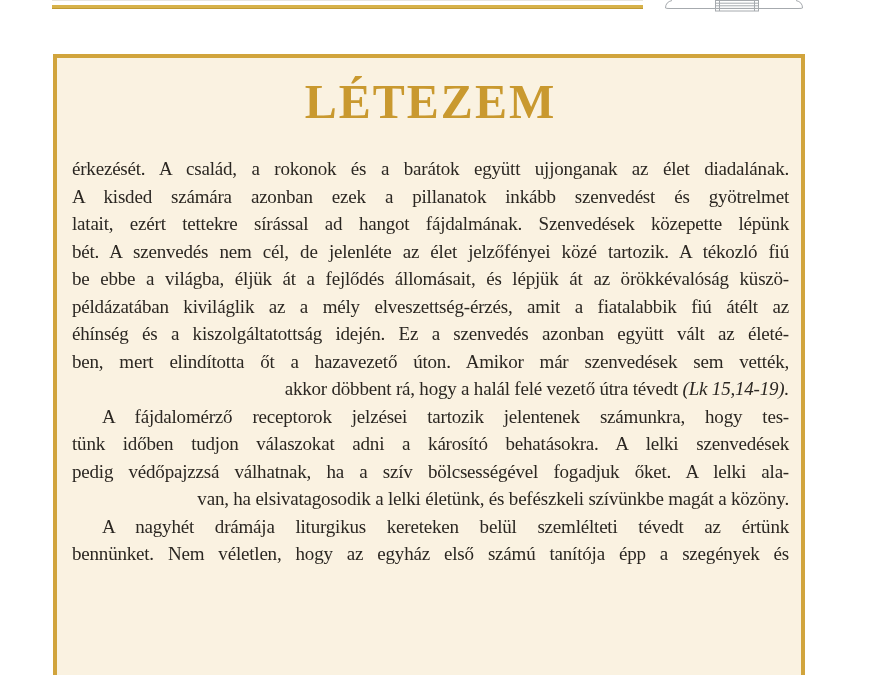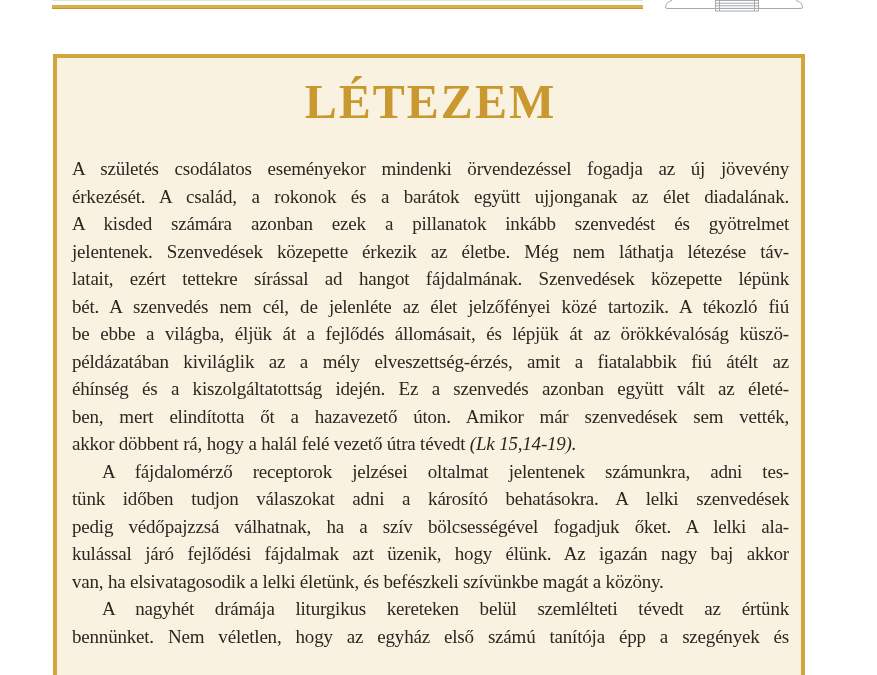--- a/index.html
+++ b/index.html
@@ -40,21 +40,21 @@
     color:#c9992f;
   }
   .body-text{
     margin-top:29px;
     font-size:19px;
     line-height:27.5px;
     letter-spacing:-0.2px;
     color:#2b2722;
   }
   .line{
-    text-align:left;
+    text-align:right;
     white-space:normal;
   }
   .line.just{
     text-align:justify;
     text-align-last:justify;
   }
   .line.indent{
     text-indent:30px;
   }
   .cite{
@@ -77,34 +77,31 @@
     <line x1="61.5" y1="0.5" x2="61.5" y2="11"></line>
     <line x1="96.5" y1="0.5" x2="96.5" y2="11"></line>
     <line x1="57.5" y1="3.2" x2="100.5" y2="3.2"></line>
     <line x1="57.5" y1="5.8" x2="100.5" y2="5.8"></line>
     <line x1="57.5" y1="8.4" x2="100.5" y2="8.4"></line>
   </svg>
 
   <div class="frame" style="border-color: rgb(209, 164, 60); background: rgb(250, 242, 225);">
     <h1 class="title" style="color: rgb(201, 153, 47);">LÉTEZEM</h1>
     <div class="body-text" style="color: rgb(43, 39, 34);">
-        <div class="line just"><span>A születés csodálatos eseményekor mindenki örvendezéssel fogadja az új jövevény</span></div>
         <div class="line just"><span>érkezését. A család, a rokonok és a barátok együtt ujjonganak az élet diadalának.</span></div>
         <div class="line just"><span>A kisded számára azonban ezek a pillanatok inkább szenvedést és gyötrelmet</span></div>
-        <div class="line just"><span>jelentenek. Szenvedések közepette érkezik az életbe. Még nem láthatja létezése táv-</span></div>
         <div class="line just"><span>latait, ezért tettekre sírással ad hangot fájdalmának. Szenvedések közepette lépünk</span></div>
         <div class="line just"><span>bét. A szenvedés nem cél, de jelenléte az élet jelzőfényei közé tartozik. A tékozló fiú</span></div>
         <div class="line just"><span>be ebbe a világba, éljük át a fejlődés állomásait, és lépjük át az örökkévalóság küszö-</span></div>
         <div class="line just"><span>példázatában kiviláglik az a mély elveszettség-érzés, amit a fiatalabbik fiú átélt az</span></div>
         <div class="line just"><span>éhínség és a kiszolgáltatottság idején. Ez a szenvedés azonban együtt vált az életé-</span></div>
         <div class="line just"><span>ben, mert elindította őt a hazavezető úton. Amikor már szenvedések sem vették,</span></div>
         <div class="line"><span>akkor döbbent rá, hogy a halál felé vezető útra tévedt </span><span class="cite">(Lk 15,14-19).</span></div>
-        <div class="line just indent"><span>A fájdalomérző receptorok jelzései oltalmat jelentenek számunkra, adni tes-</span></div>
+        <div class="line just indent"><span>A fájdalomérző receptorok jelzései tartozik jelentenek számunkra, hogy tes-</span></div>
         <div class="line just"><span>tünk időben tudjon válaszokat adni a károsító behatásokra. A lelki szenvedések</span></div>
         <div class="line just"><span>pedig védőpajzzsá válhatnak, ha a szív bölcsességével fogadjuk őket. A lelki ala-</span></div>
-        <div class="line just"><span>kulással járó fejlődési fájdalmak azt üzenik, hogy élünk. Az igazán nagy baj akkor</span></div>
         <div class="line"><span>van, ha elsivatagosodik a lelki életünk, és befészkeli szívünkbe magát a közöny.</span></div>
         <div class="line just indent"><span>A nagyhét drámája liturgikus kereteken belül szemlélteti tévedt az értünk</span></div>
         <div class="line just"><span>bennünket. Nem véletlen, hogy az egyház első számú tanítója épp a szegények és</span></div>
       </div>
   </div>
 
 </div>
 
 </body></html>

